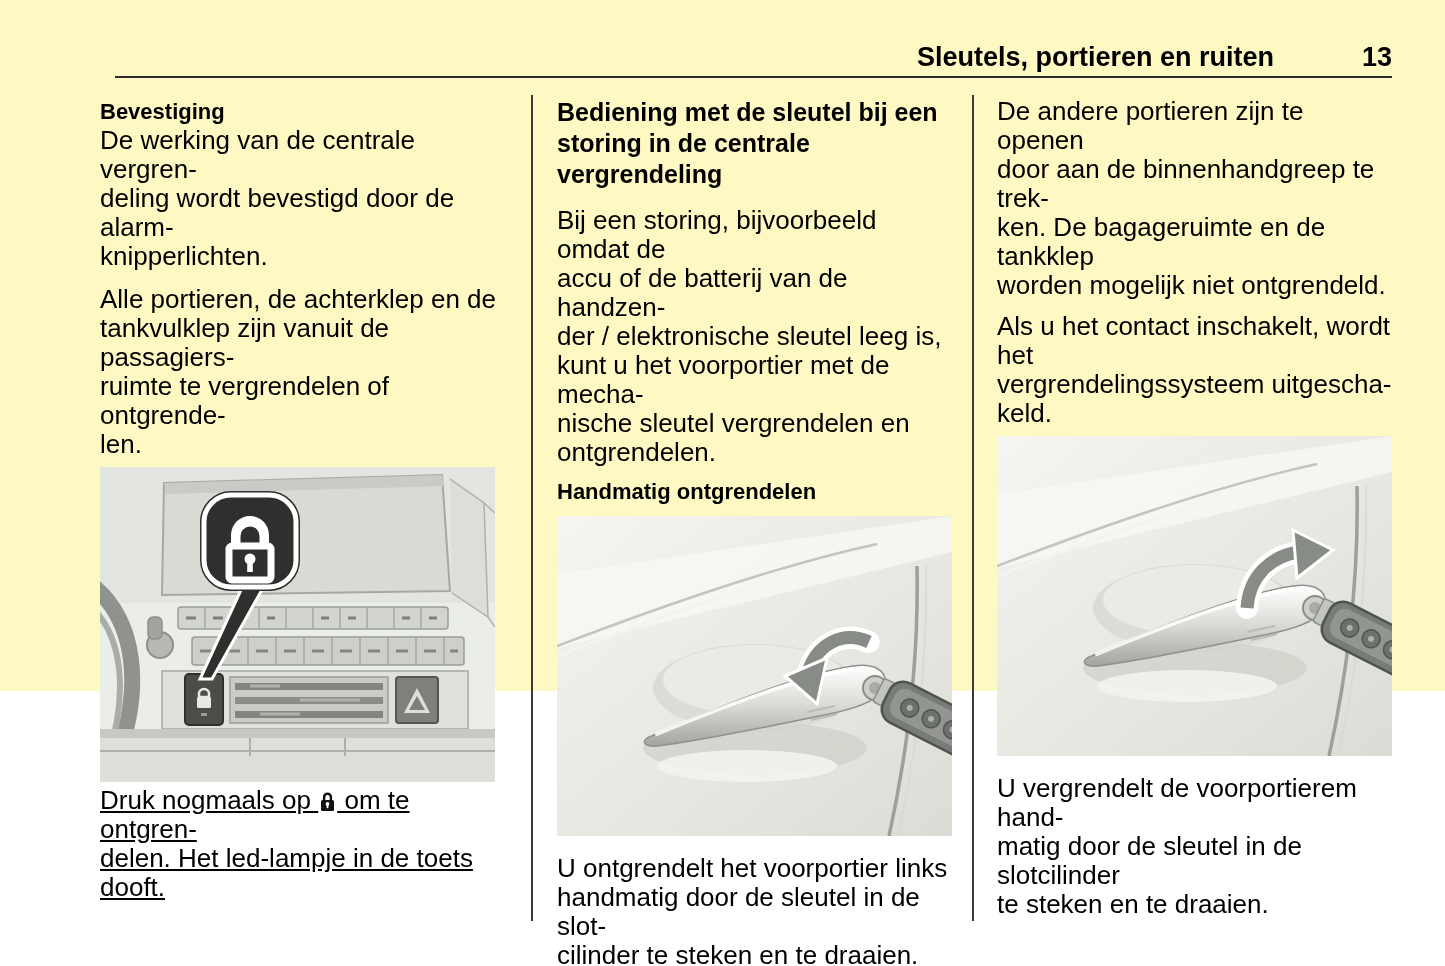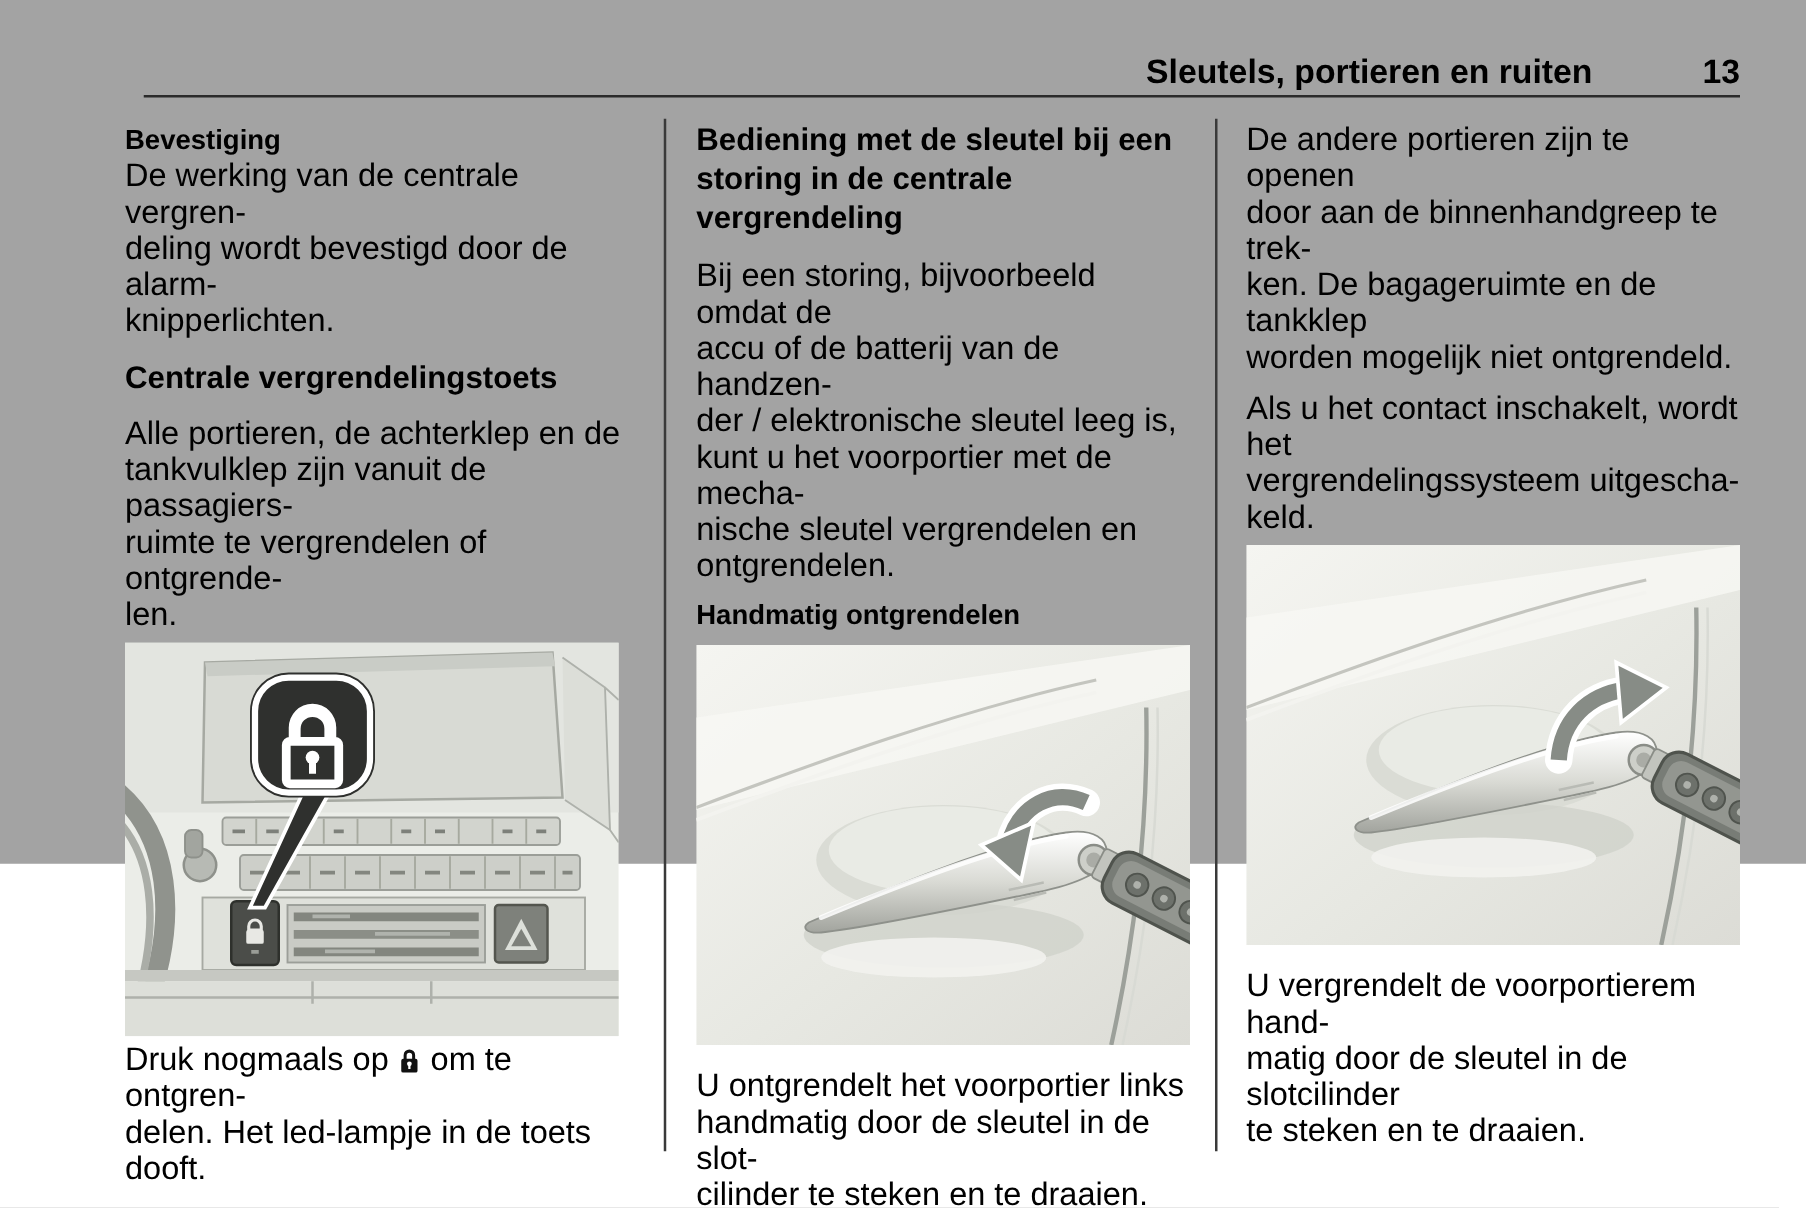--- a/index.html
+++ b/index.html
@@ -2,21 +2,21 @@
 <html><head>
 <meta charset="utf-8">
 <style>
   * { margin: 0; padding: 0; box-sizing: border-box; }
   html, body { background: #ffffff; }
   body {
     width: 1445px; height: 966px;
     font-family: "Liberation Sans", sans-serif;
     color: #000; overflow: hidden; position: relative;
   }
-  .page { position: relative; width: 1445px; height: 691px; background: #a3a3a3; }
+  .page { position: relative; width: 1445px; height: 691px; background: #fef9c3; }
 
   
   .header {
     position: absolute; left: 115px; top: 42px; width: 1277px;
     display: flex; justify-content: flex-end; align-items: baseline;
     font-weight: bold; font-size: 27px; line-height: 30px;
   }
   .header .pagenum { margin-left: 88px; }
   .header-rule {
     position: absolute; left: 115px; top: 76px; width: 1277px; height: 0;
@@ -36,21 +36,21 @@
 
   .subhead { font-size: 22px; font-weight: bold; line-height: 29px; white-space: pre-line; }
   h2.bighead { font-size: 25px; font-weight: bold; line-height: 31px; white-space: pre-line; }
   p.body { font-size: 26px; line-height: 29px; white-space: pre-line; }
 
   .col1 .p1 { margin-bottom: 0; }
   .col1 h2.bighead { margin-top: 16px; }
   .col1 .p2 { margin-top: 14px; }
   .col1 figure { margin-top: 8px; }
   .col1 .p3 { margin-top: 20px; }
-  .col1 .p4 { margin-top: 4px; }
+  .col1 .p4 { margin-top: 4px; text-decoration: underline; }
 
   .col2 .p1 { margin-top: 16px; }
   .col2 .subhead { margin-top: 10px; }
   .col2 .p3 { margin-top: 12px; }
   .col2 figure { margin-top: 10px; }
   .col2 .p4 { margin-top: 18px; }
 
   .col3 .p2 { margin-top: 12px; }
   .col3 .subhead { margin-top: 18px; }
   .col3 figure { margin-top: 8px; }
@@ -74,21 +74,20 @@
 
   <div class="vsep vsep1"></div>
   <div class="vsep vsep2"></div>
 
   <section class="col col1">
     <div class="subhead">Bevestiging</div>
     <p class="body p1">De werking van de centrale vergren-
 deling wordt bevestigd door de alarm-
 knipperlichten.</p>
 
-    <h2 class="bighead">Centrale vergrendelingstoets</h2>
     <p class="body p2">Alle portieren, de achterklep en de
 tankvulklep zijn vanuit de passagiers-
 ruimte te vergrendelen of ontgrende-
 len.</p>
 
     <figure>
       <svg width="395" height="315" viewBox="0 0 395 315">
         <rect x="0" y="0" width="395" height="315" fill="#ebede8"></rect>
         <rect x="0" y="0" width="395" height="136" fill="#e3e5e0"></rect>
 

